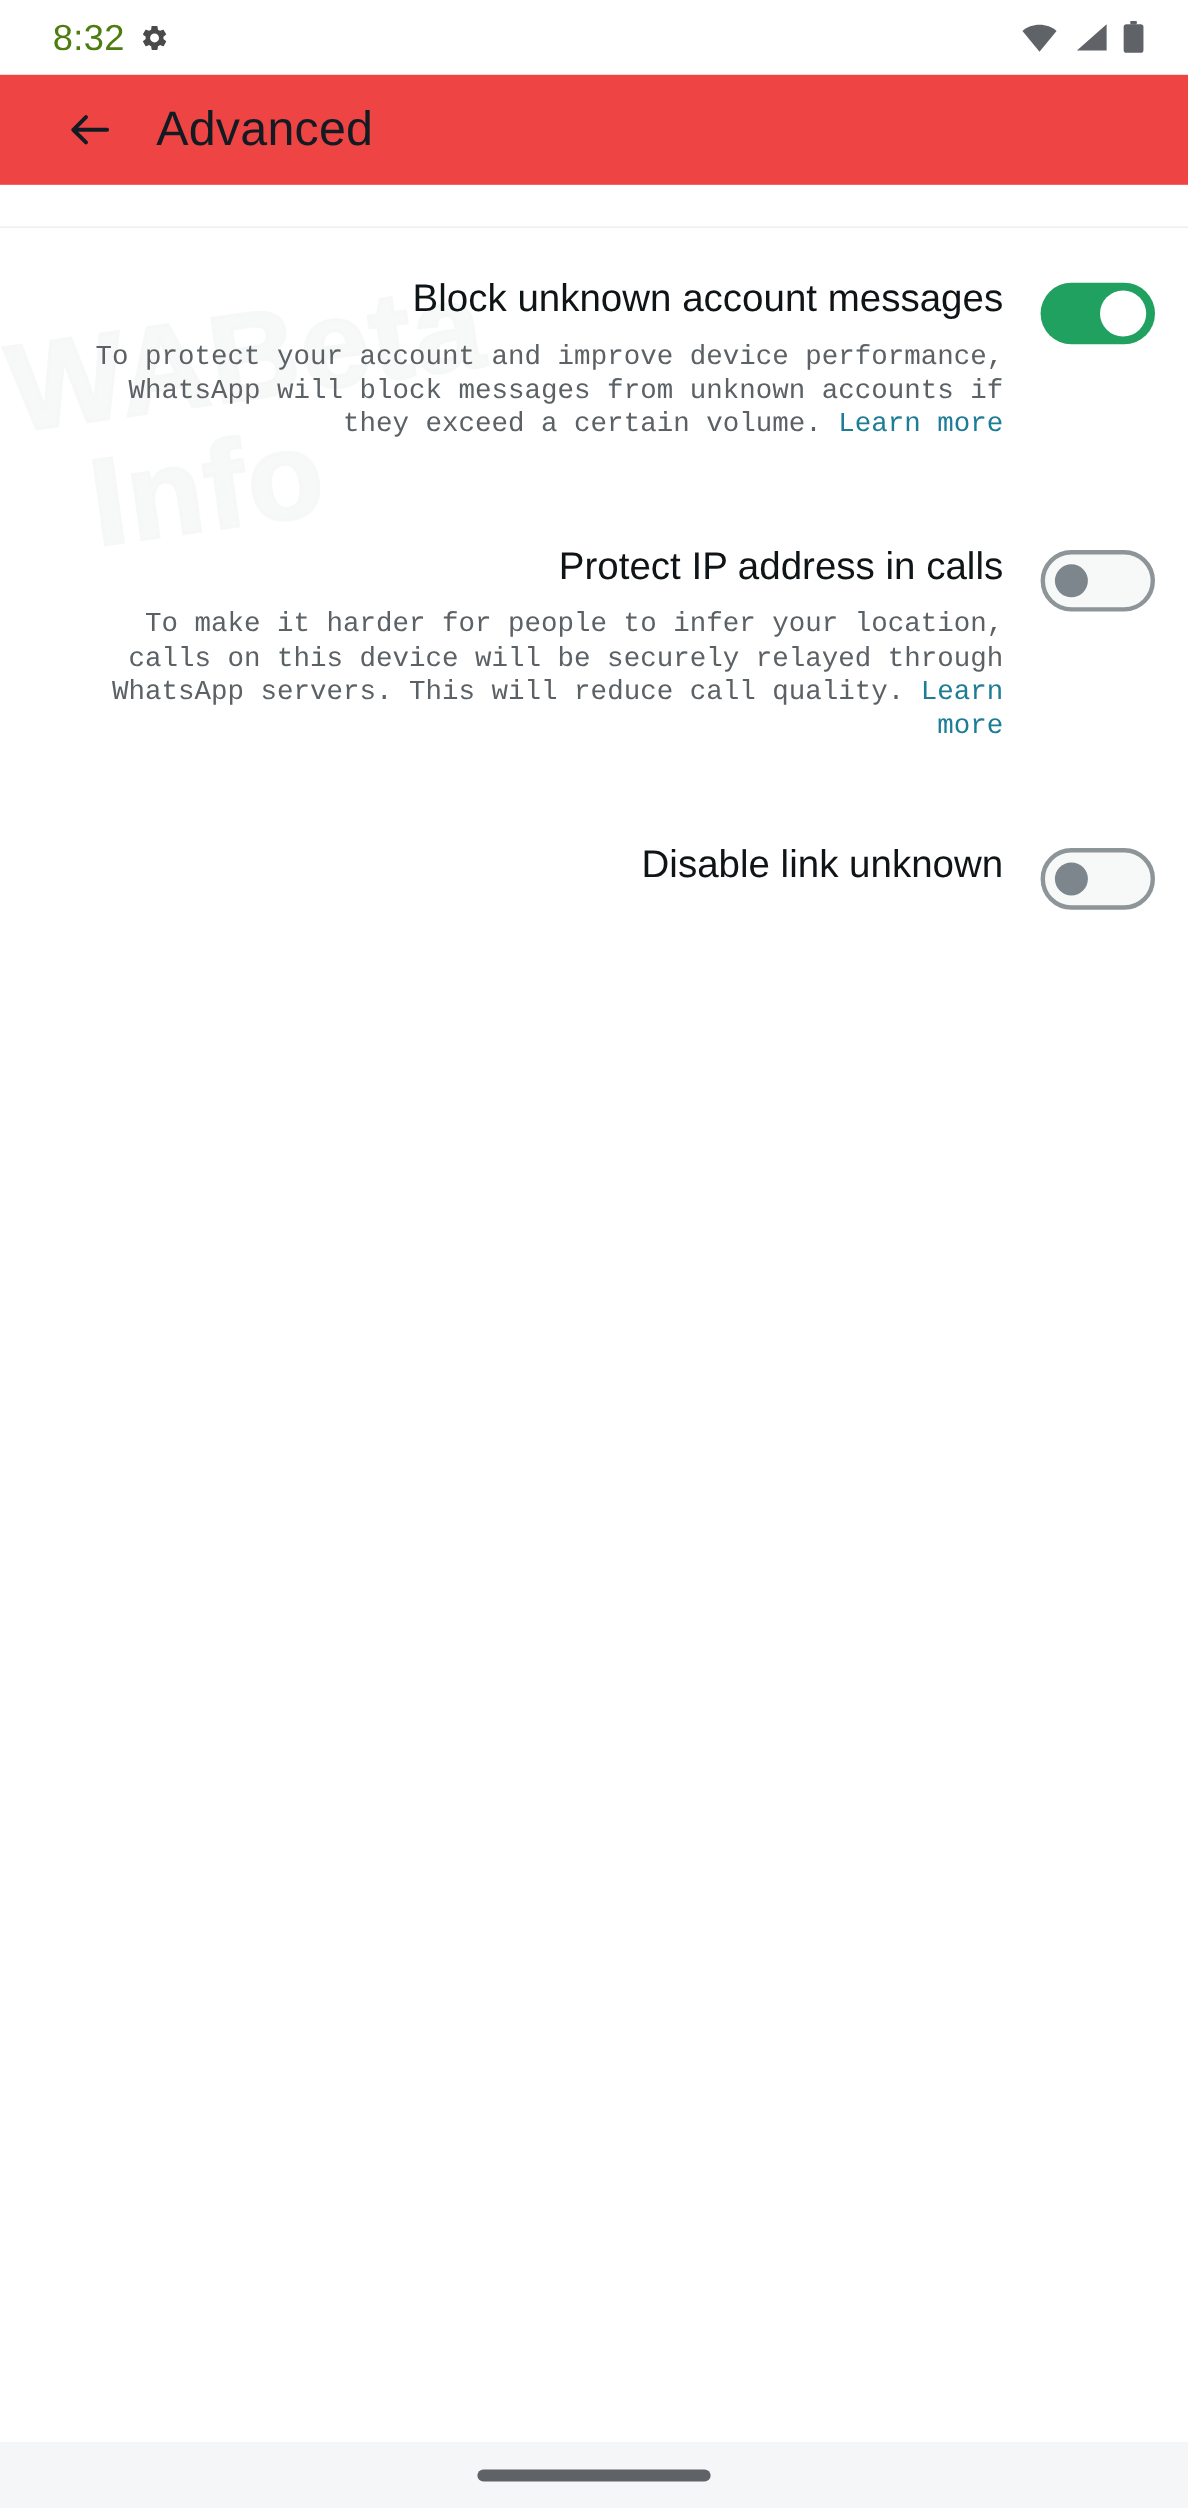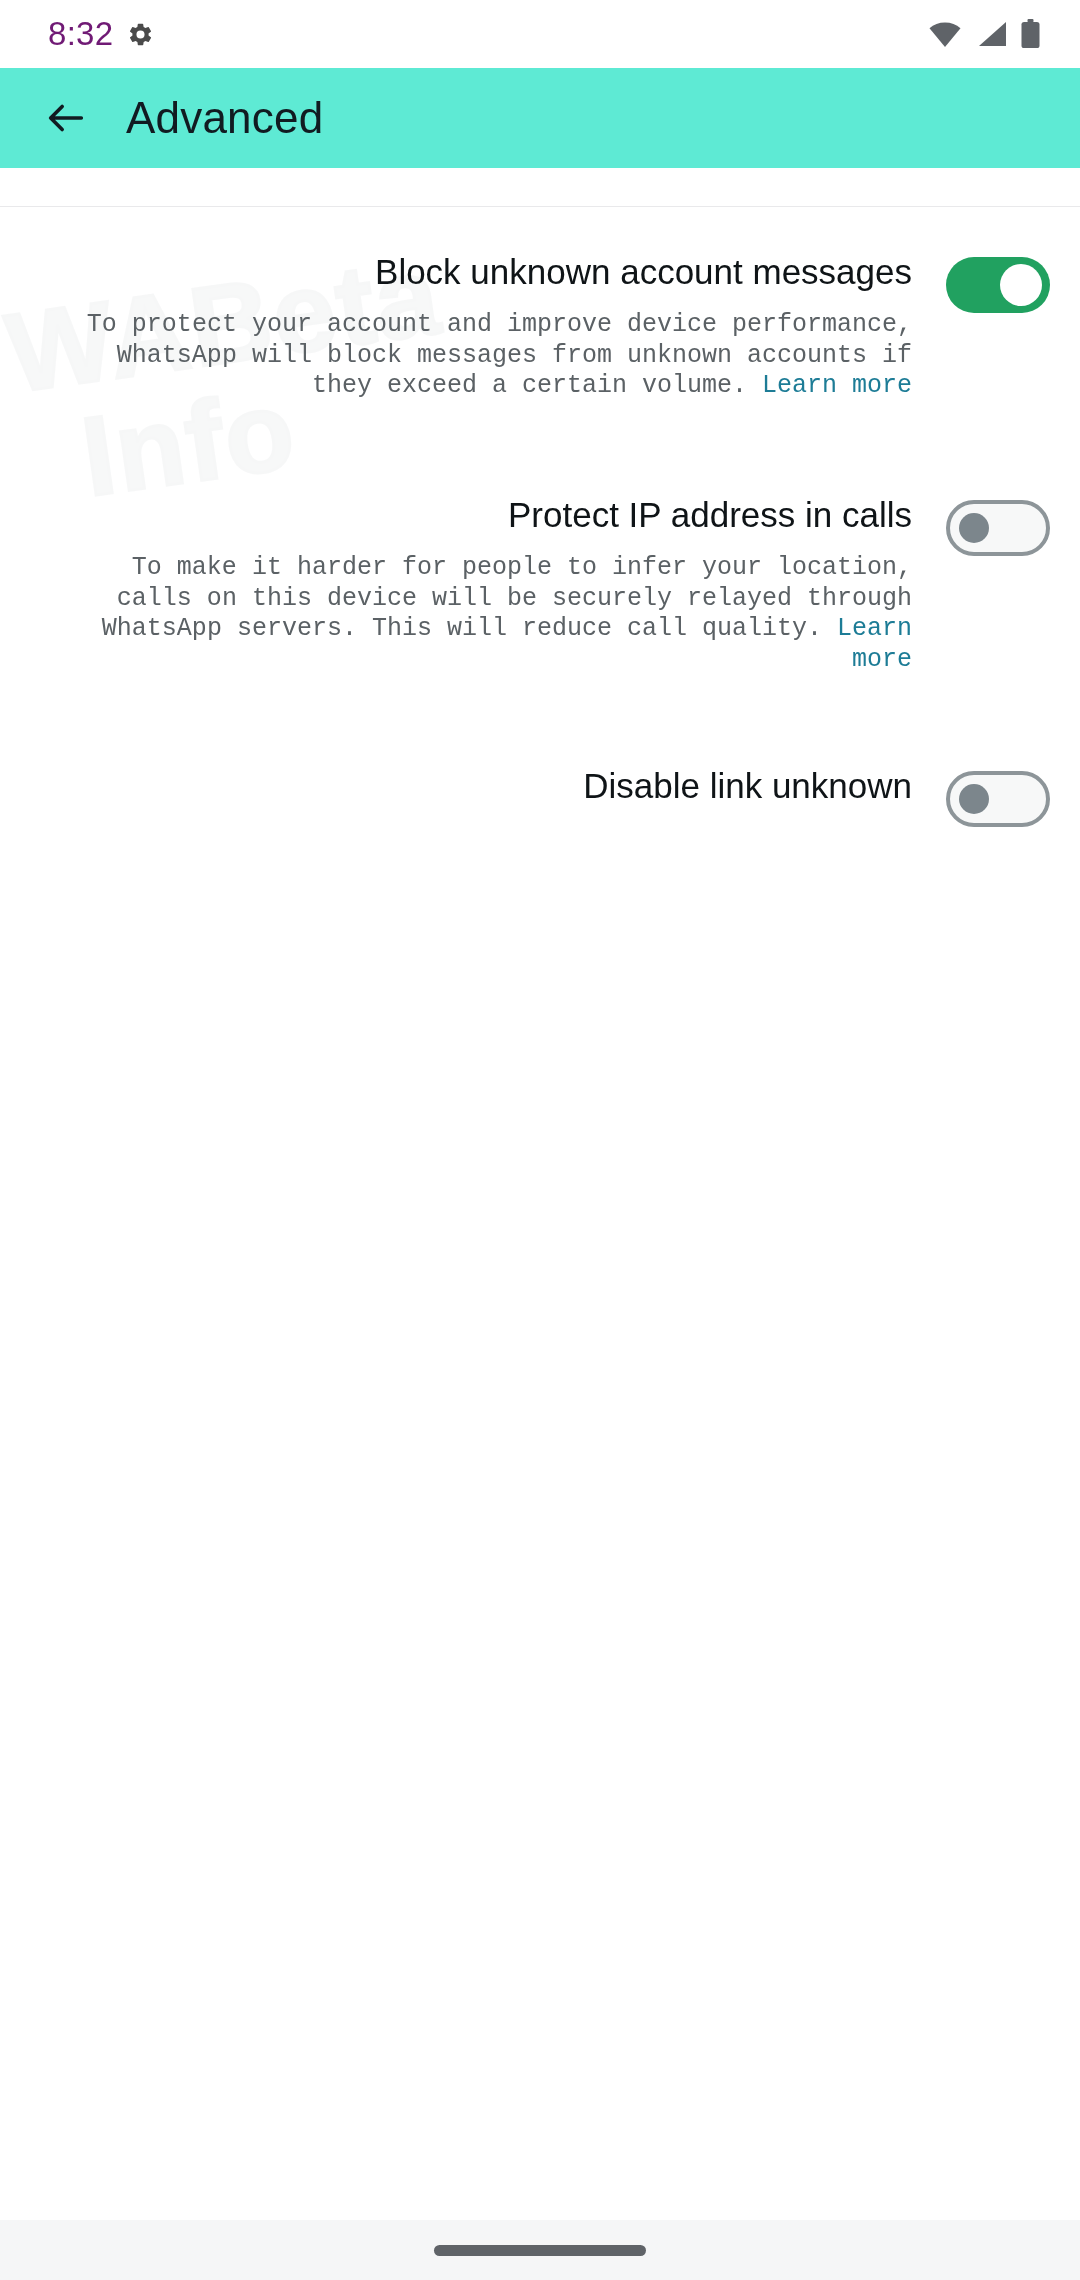--- a/index.html
+++ b/index.html
@@ -41,35 +41,35 @@
   
   .statusbar {
     position:relative; z-index:3;
     height:68px; flex:0 0 68px;
     display:flex; align-items:center;
     padding:0 40px 0 48px;
     background:#ffffff;
   }
   .sb-left { display:flex; align-items:center; gap:14px; }
   .sb-time {
-    font-size:33px; color:#701a75;
+    font-size:33px; color:#4d7c0f;
     font-family:"Liberation Sans", sans-serif;
     letter-spacing:.3px;
   }
   .sb-gear { width:27px; height:27px; display:block; }
   .sb-right { margin-left:auto; display:flex; align-items:center; gap:13px; }
   .sb-right svg { display:block; }
 
   
   .appbar {
     position:relative; z-index:3;
     height:100px; flex:0 0 100px;
     display:flex; align-items:center;
-    padding-left:30px;
-    background:#5eead4;
+    padding-left:46px;
+    background:#ef4444;
     text-align:right;
   }
   .back-btn {
     width:72px; height:72px;
     display:flex; align-items:center; justify-content:center;
     cursor:pointer; flex:0 0 72px;
   }
   .appbar-title {
     font-size:44px; color:#111b21;
     margin-left:24px;

